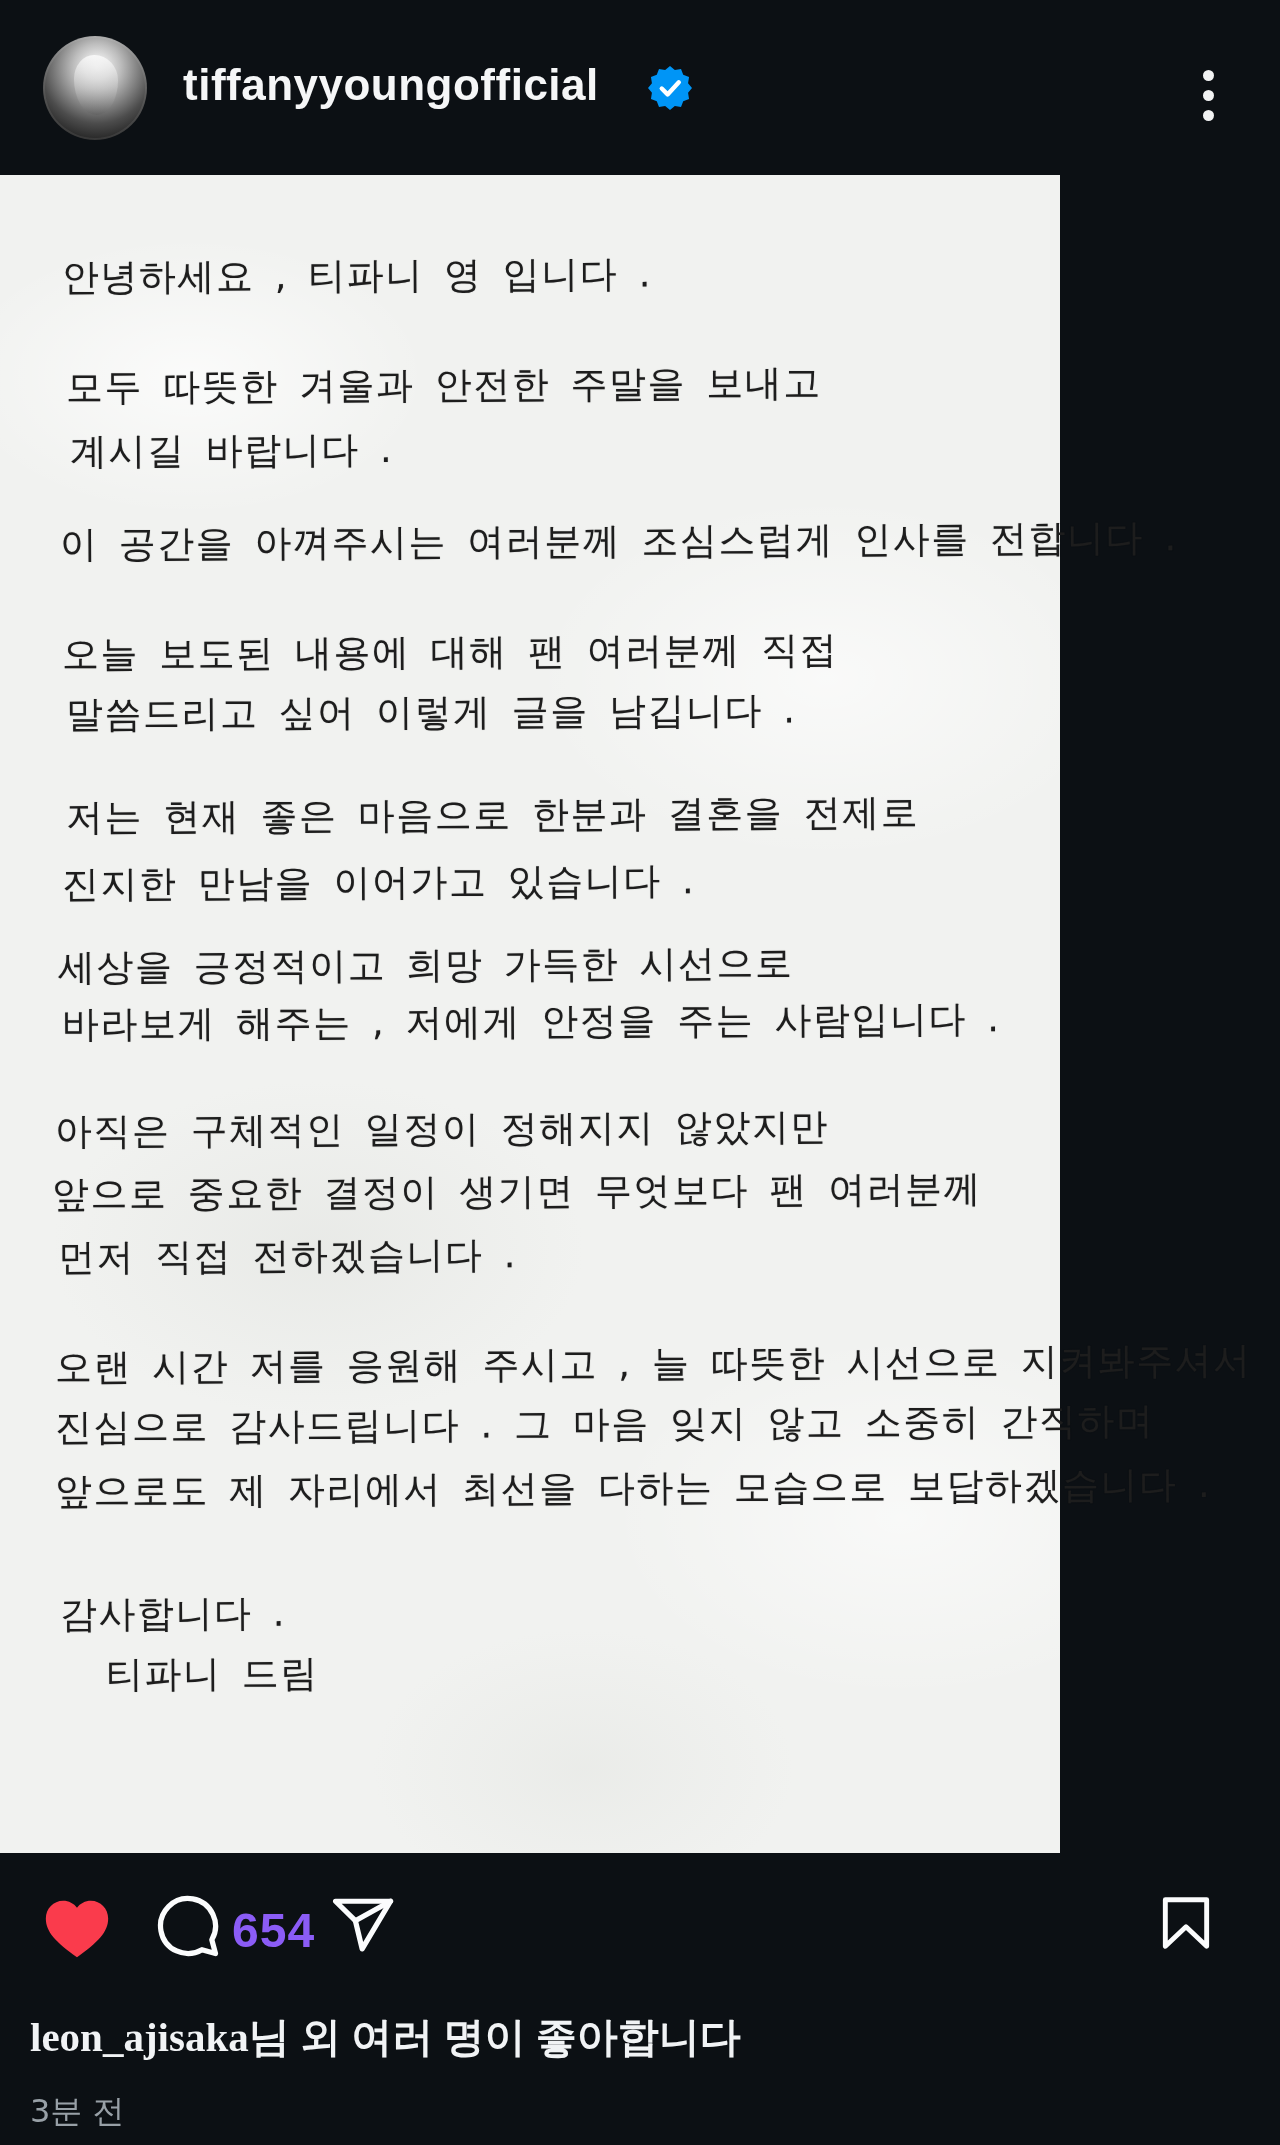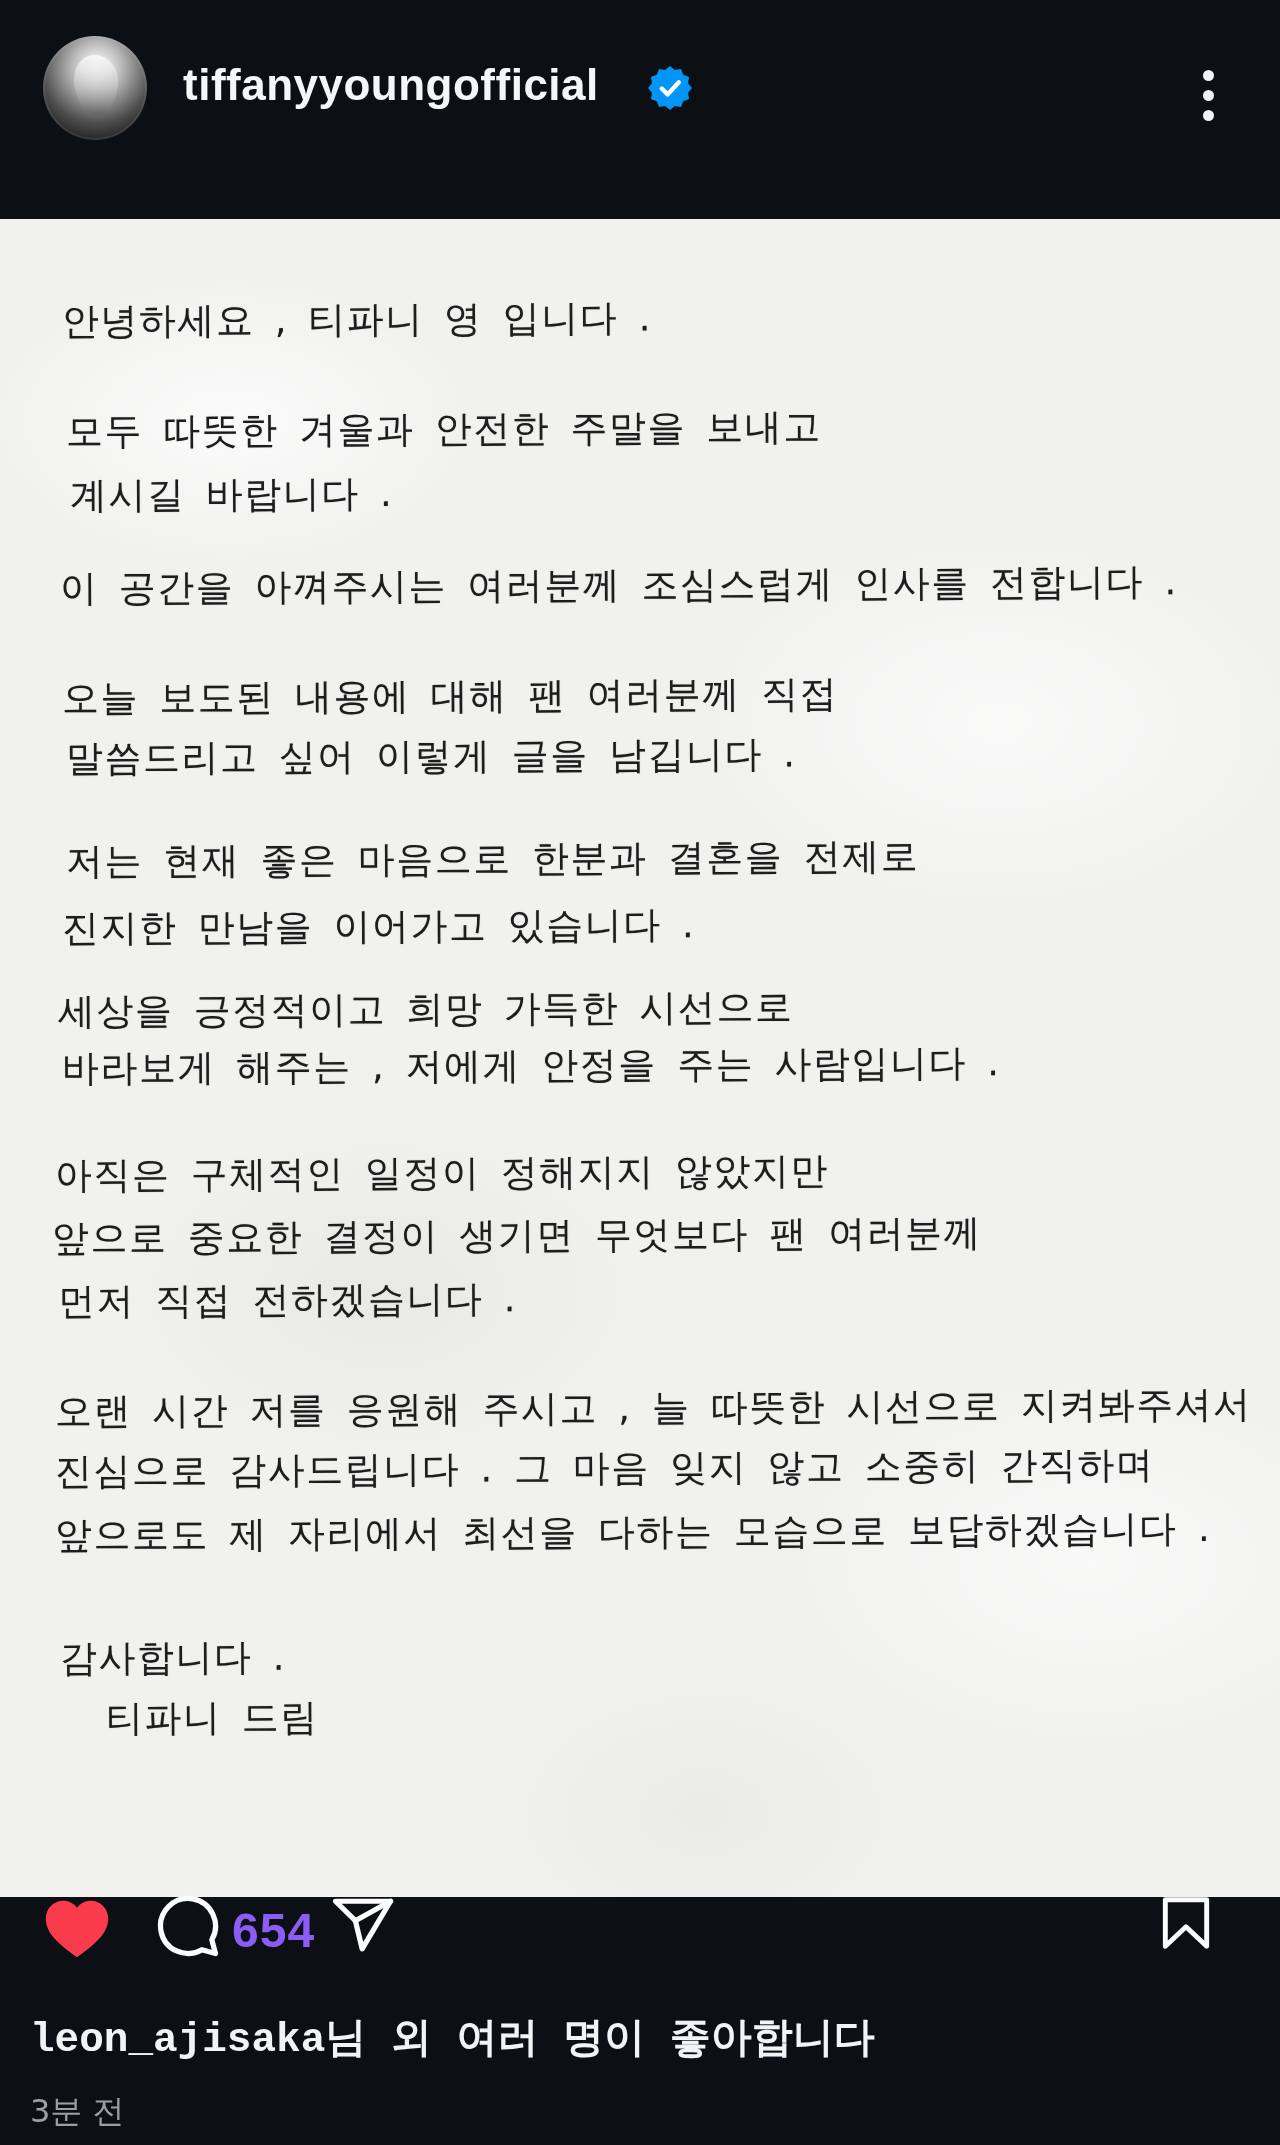--- a/index.html
+++ b/index.html
@@ -16,40 +16,40 @@
   .avatar::after { content:""; position:absolute; left:30%; top:18%; width:42%; height:58%;
             border-radius:46% 54% 48% 52%/40% 42% 58% 60%;
             background:linear-gradient(180deg, rgba(255,255,255,0.75), rgba(200,200,200,0.55) 55%, rgba(90,90,90,0.4)); }
   .username { position:absolute; left:183px; top:60px; font-size:44px; font-weight:700;
               color:#f5f6f7; letter-spacing:0.5px; cursor:pointer; }
   .badge { position:absolute; left:648px; top:66px; width:44px; height:44px; }
   .dots { position:absolute; left:1199px; top:66px; display:flex; flex-direction:column; gap:9px; cursor:pointer; padding:4px; }
   .dots span { width:11px; height:11px; border-radius:50%; background:#f2f3f4; }
 
   
-  .paper { position:absolute; top:175px; left:0; width:1280px; height:1678px;
+  .paper { position:absolute; top:175px; left:0; width:1060px; height:1678px;
            background-color:#f1f2f0;
            background-image:
              radial-gradient(ellipse 340px 200px at 18% 12%, rgba(255,255,255,0.7), rgba(255,255,255,0) 70%),
              radial-gradient(ellipse 420px 260px at 78% 30%, rgba(255,255,255,0.6), rgba(255,255,255,0) 70%),
              radial-gradient(ellipse 380px 240px at 30% 64%, rgba(222,224,220,0.45), rgba(255,255,255,0) 70%),
              radial-gradient(ellipse 420px 260px at 85% 80%, rgba(255,255,255,0.55), rgba(255,255,255,0) 70%),
              radial-gradient(ellipse 300px 200px at 55% 95%, rgba(224,226,222,0.4), rgba(255,255,255,0) 70%);
-           cursor:pointer;margin-top:44px; }
+           cursor:pointer; }
   .line { position:absolute; white-space:nowrap; color:#1d1d1d; font-size:37px;
           font-family:"DejaVu Sans",sans-serif; letter-spacing:1.5px; word-spacing:7px;
           transform:rotate(-0.35deg); transform-origin:left center;
           text-shadow:0 0 1px rgba(30,30,30,0.35); }
 
   
   .icon-btn { position:absolute; cursor:pointer; }
   .count { position:absolute; left:232px; top:1903px; font-size:48px; font-weight:700;
            color:#8b5cf6; cursor:pointer; letter-spacing:1px; }
   .liked { position:absolute; left:30px; top:2010px; font-size:41px; font-weight:700;
-           color:#f1f3f5; cursor:pointer; font-family:Liberation Mono, monospace; }
+           color:#f1f3f5; cursor:pointer; font-family:Liberation Serif, serif; }
   .time { position:absolute; left:30px; top:2090px; font-size:32px; color:#98a0a7;
           font-family:"DejaVu Sans",sans-serif; }
 </style>
 </head>
 <body>
 
 <div class="post">
 
   <div class="header">
     <div class="avatar" title=""></div>

